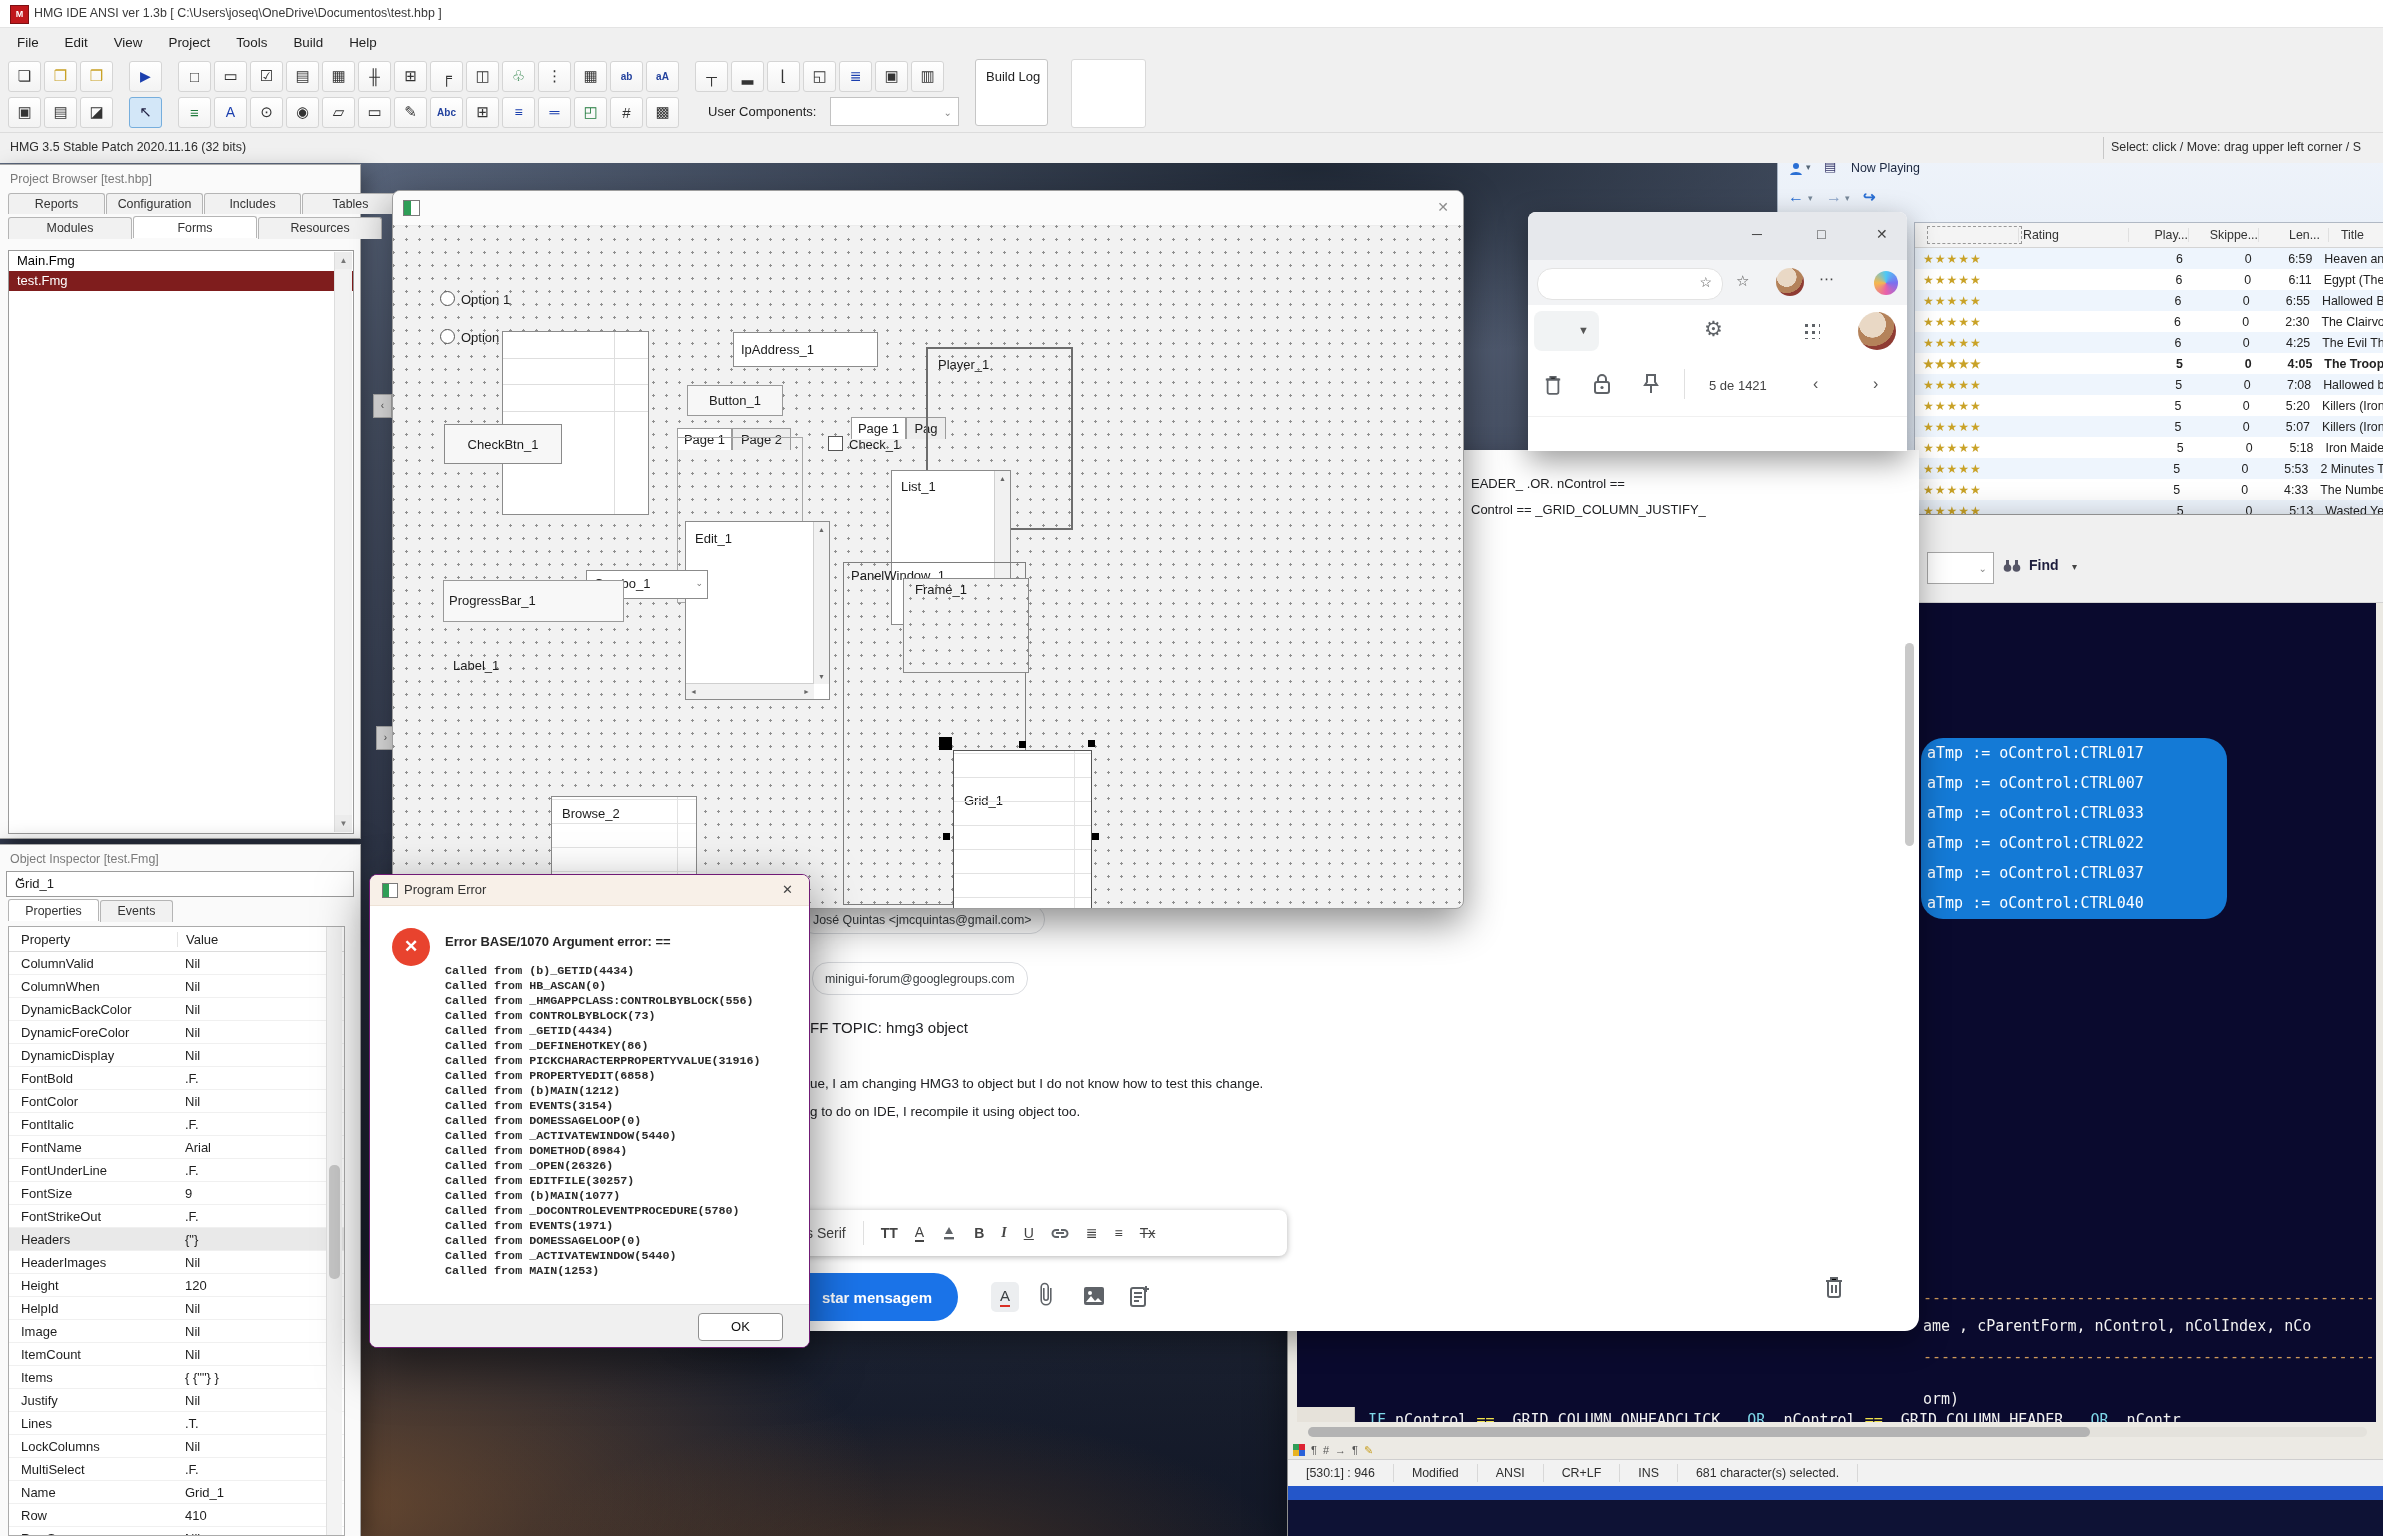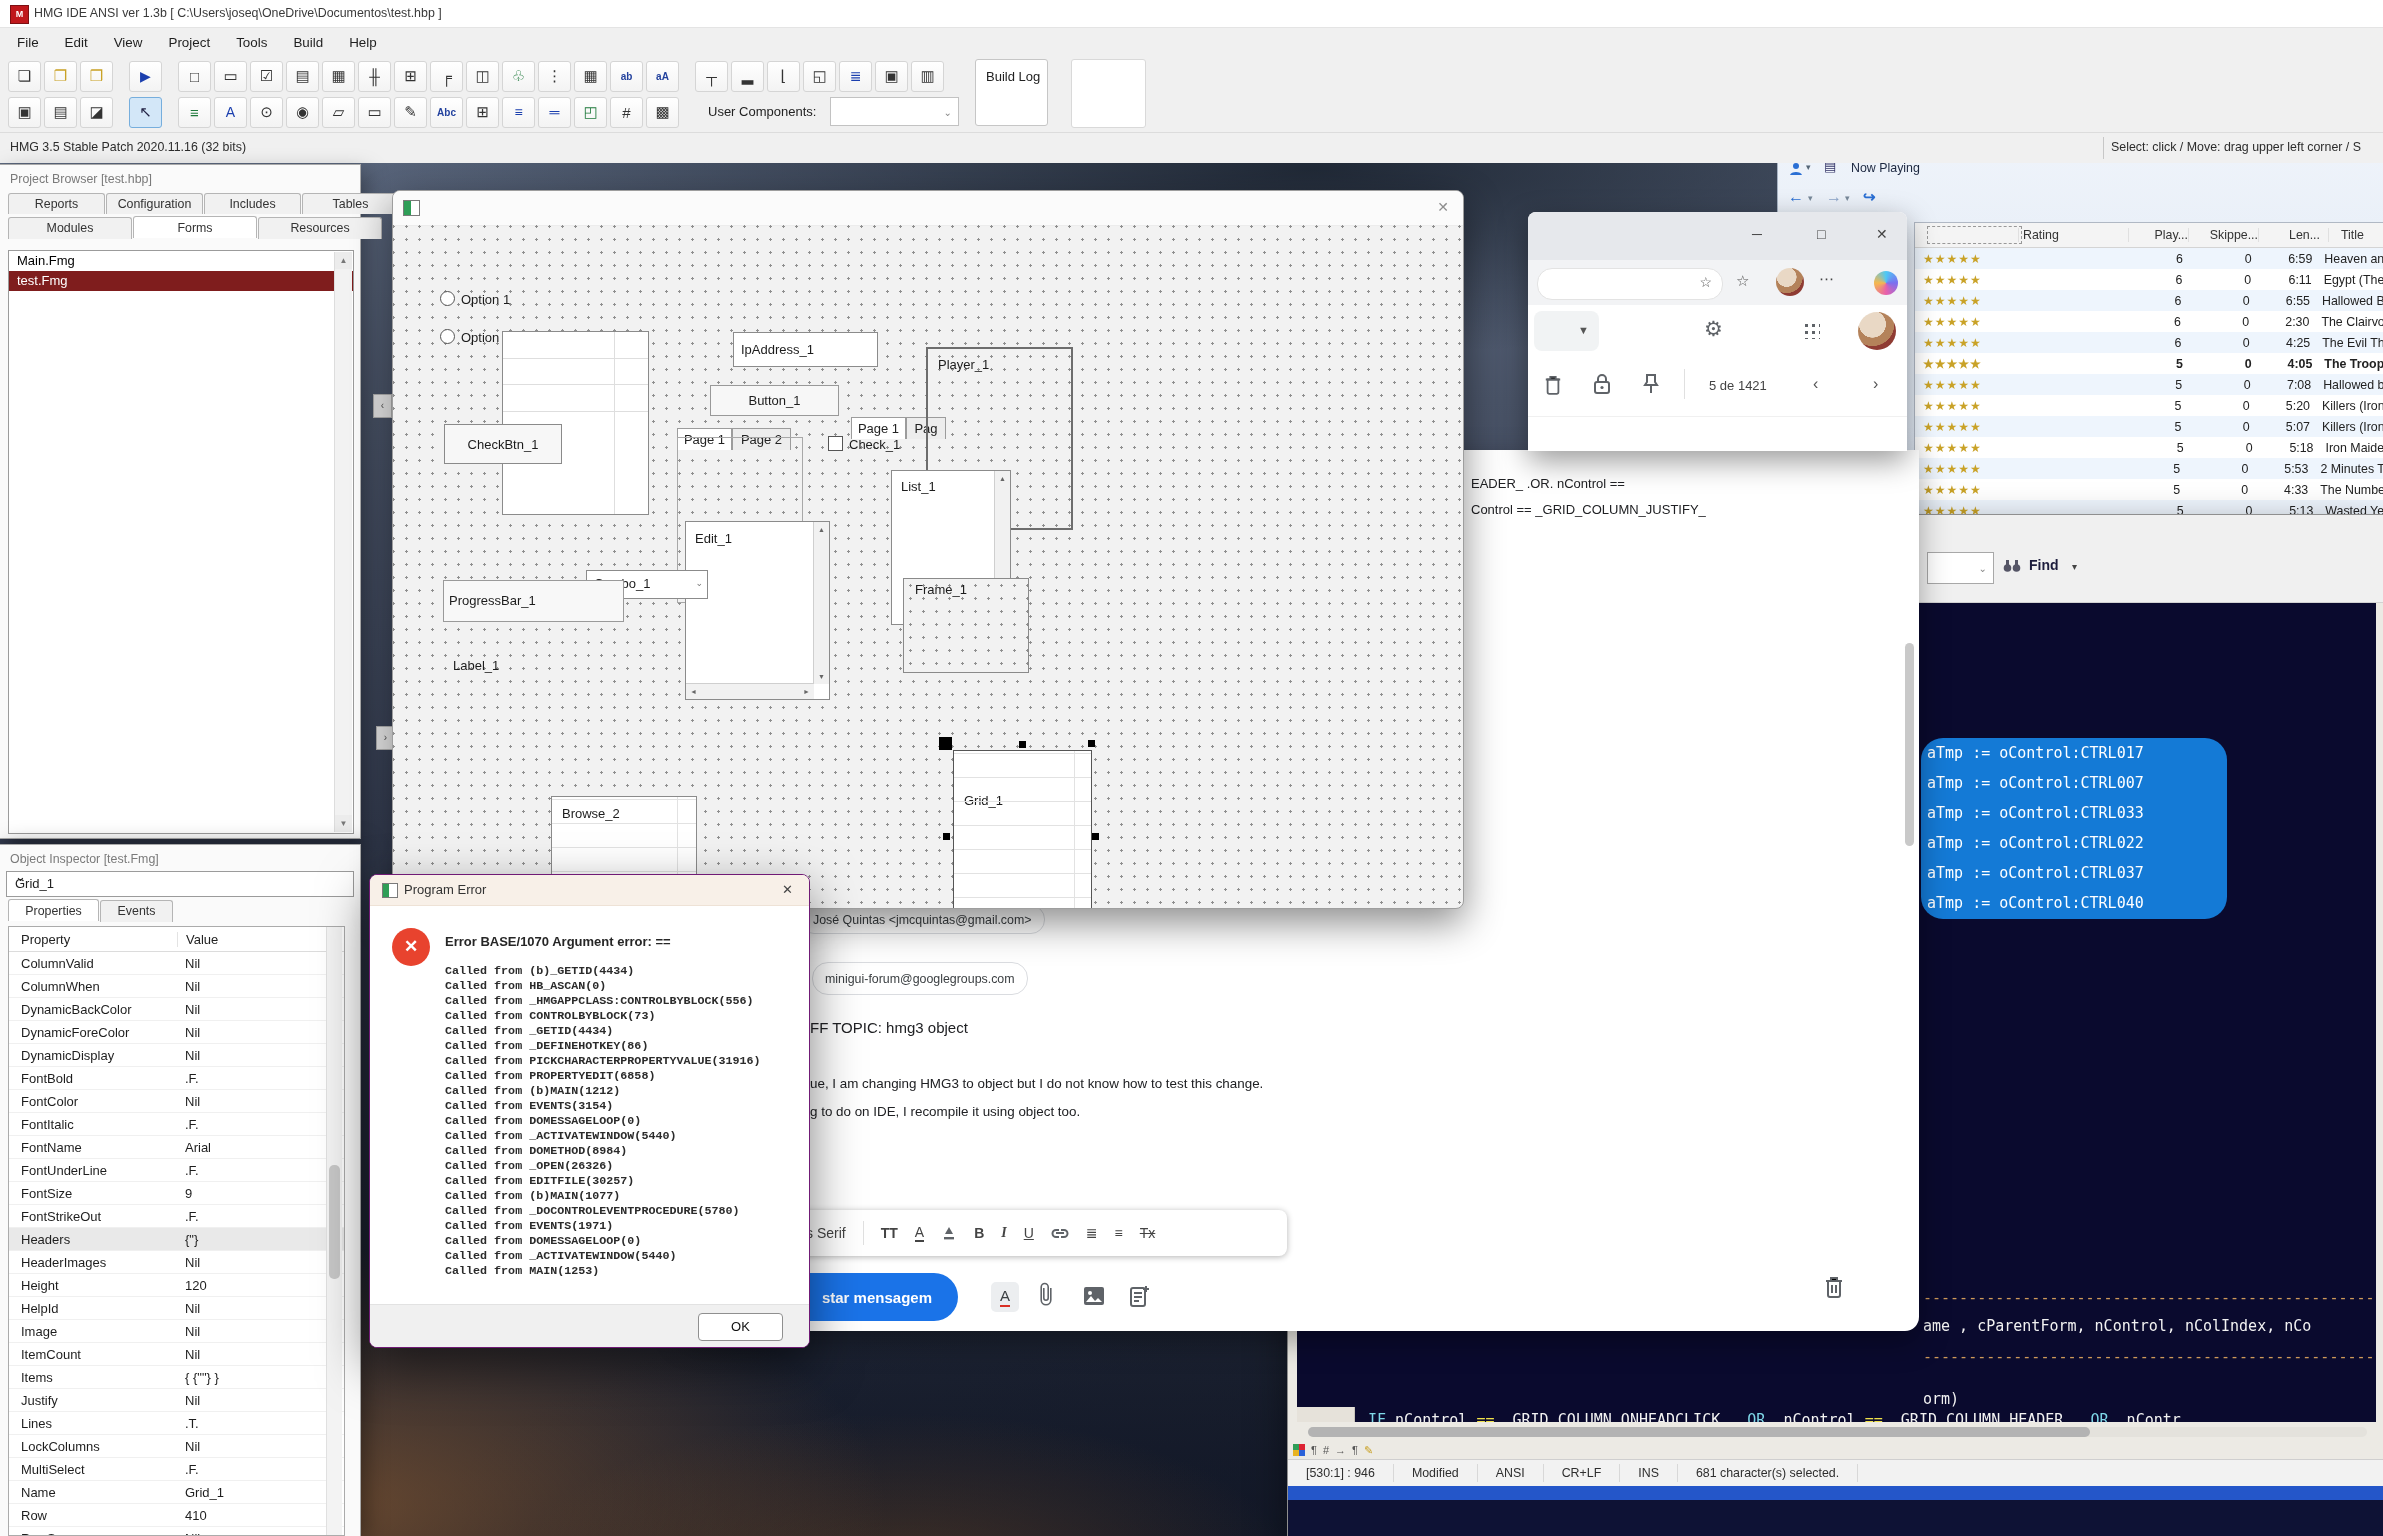--- a/index.html
+++ b/index.html
@@ -948,21 +948,21 @@
       </div>
 
       <div class="ctl-box" style="left:51px;top:199px;width:118px;height:40px;background:#f7f7f7;border:1px solid #8a8a8a;display:flex;align-items:center;justify-content:center;">
         <span class="ctl-label">CheckBtn_1</span>
       </div>
 
       <div class="ctl-box white-ctl" style="left:340px;top:107px;width:145px;height:35px;display:flex;align-items:center;padding-left:7px;">
         <span class="ctl-label">IpAddress_1</span>
       </div>
 
-      <div class="ctl-box" style="left:294px;top:160px;width:129px;height:31px;background:#f7f7f7;border:1px solid #999;display:flex;align-items:center;justify-content:center;margin-left:23px;">
+      <div class="ctl-box" style="left:294px;top:160px;width:96px;height:31px;background:#f7f7f7;border:1px solid #999;display:flex;align-items:center;justify-content:center;">
         <span class="ctl-label">Button_1</span>
       </div>
 
       <div class="abs" style="left:284px;top:203px;">
         <span style="display:inline-block;width:53px;height:21px;background:#fff;border:1px solid #9c9c9c;border-bottom:none;font-size:13px;text-align:center;line-height:21px;">Page 1</span><span style="display:inline-block;width:57px;height:21px;background:#ededed;border:1px solid #9c9c9c;border-bottom:none;font-size:13px;text-align:center;line-height:21px;">Page 2</span>
       </div>
       <div class="ctl-box outline-ctl" style="left:284px;top:212px;width:126px;height:166px;border-color:#a8a8a8;"></div>
 
       <div class="abs" style="left:435px;top:210px;">
         <span class="checkbox"></span><span class="ctl-label">Check_1</span>
@@ -1000,20 +1000,23 @@
         <span class="ctl-label" style="position:absolute;left:7px;top:5px;">Combo_1</span>
         <span style="position:absolute;right:4px;top:7px;font-size:9px;color:#777;">⌄</span>
       </div>
 
       <div class="ctl-box" style="left:50px;top:355px;width:181px;height:42px;background:#f8f8f8;border:1px solid #9a9a9a;">
         <span class="ctl-label" style="position:absolute;left:5px;top:12px;">ProgressBar_1</span>
       </div>
 
       <span class="ctl-label abs" style="left:60px;top:433px;">Label_1</span>
 
+      <div class="ctl-box outline-ctl" style="left:450px;top:337px;width:183px;height:343px;">
+        <span class="ctl-label" style="position:absolute;left:7px;top:5px;">PanelWindow_1</span>
+      </div>
 
       <div class="ctl-box" style="left:510px;top:353px;width:126px;height:95px;border:1px solid #8a8a8a;background:#f2f2f2;background-image:radial-gradient(#8f8f8f 1px,transparent 1.2px);background-size:13px 13px;">
         <span class="ctl-label" style="position:absolute;left:11px;top:3px;">Frame_1</span>
       </div>
 
       <div class="ctl-box white-ctl" style="left:158px;top:571px;width:146px;height:148px;">
         <span class="ctl-label" style="position:absolute;left:10px;top:9px;">Browse_2</span>
         <div class="gridlines"></div>
         <div style="position:absolute;right:18px;top:0;width:1px;height:100%;background:#e2e2e2;"></div>
       </div>

